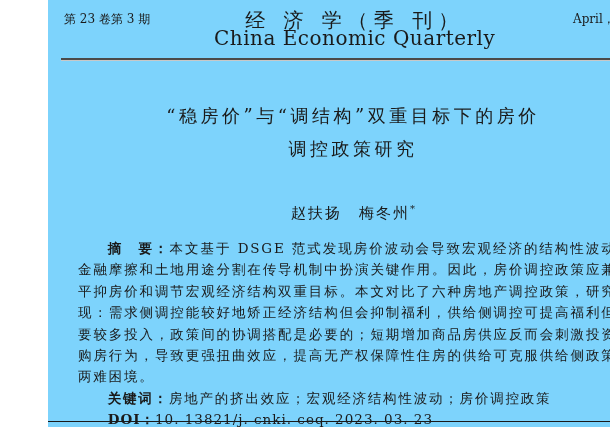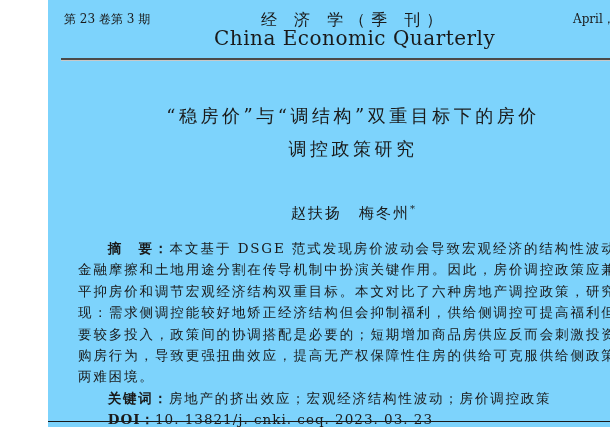--- a/index.html
+++ b/index.html
@@ -22,21 +22,21 @@
     display: flex;
     justify-content: space-between;
     align-items: flex-start;
     padding: 11px 14px 0 16px;
   }
   .jh-col { font-size: 12px; line-height: 17px; white-space: nowrap; }
   .jh-left  { text-align: left;  min-width: 150px; }
   .jh-right { text-align: right; min-width: 150px; }
   .jh-center { text-align: center; flex: 1; }
   .jh-name-cn {
-    font-size: 16px;
+    font-size: 20px;
     letter-spacing: 6px;
     line-height: 18px;
     white-space: nowrap;
   }
   .jh-name-en {
     font-size: 20px;
     line-height: 19px;
     letter-spacing: 0.5px;
     white-space: nowrap;
   }

